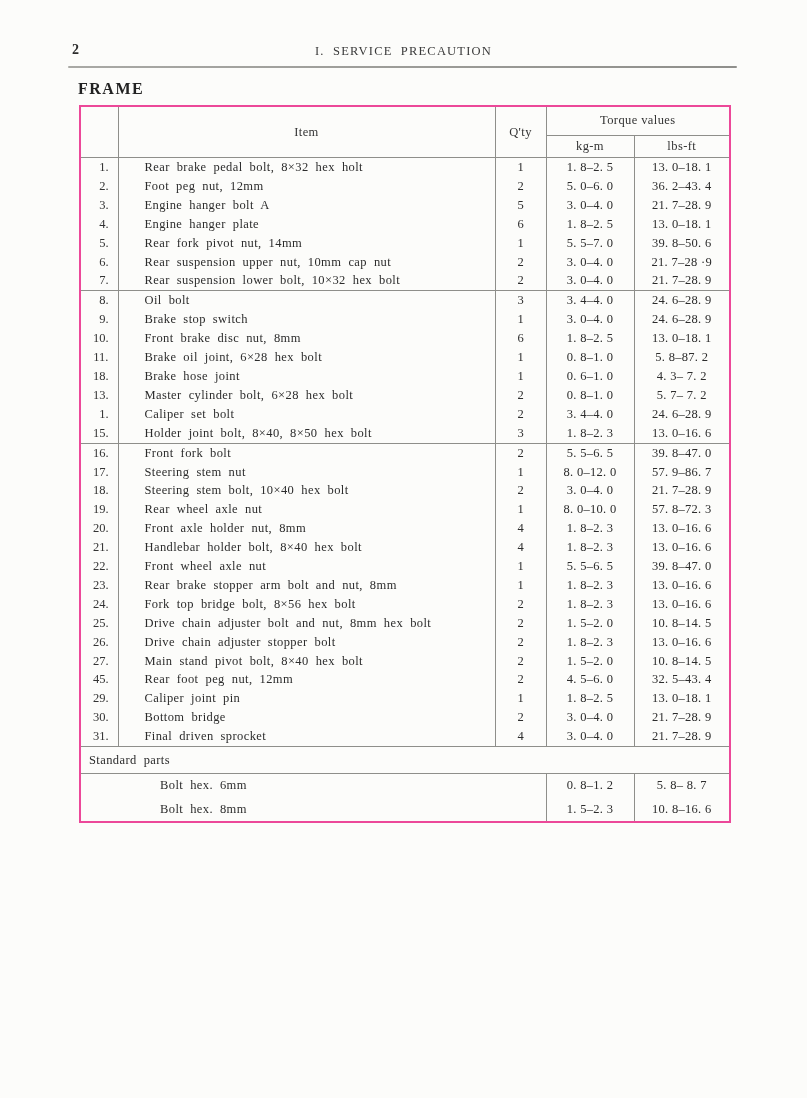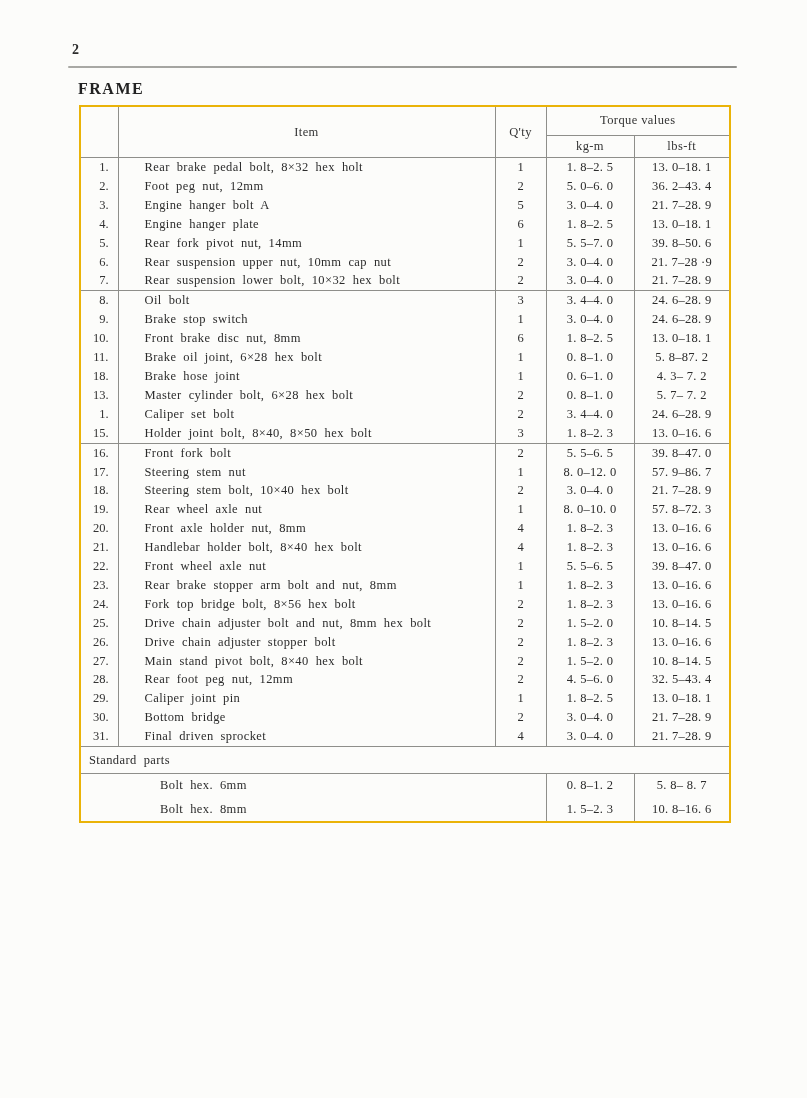--- a/index.html
+++ b/index.html
@@ -65,21 +65,21 @@
   table.torque {
     position: absolute;
     top: 105px;
     left: 79px;
     width: 650px;
     border-collapse: collapse;
     table-layout: fixed;
     font-size: 12.5px;
     color: #2c2c2c;
   }
-  table.torque { border: 2px solid #eab308; }
+  table.torque { border: 2px solid #ec4899; }
   col.c-num   { width: 38px; }
   col.c-item  { width: 377px; }
   col.c-qty   { width: 51px; }
   col.c-kgm   { width: 88px; }
   col.c-lbs   { width: 96px; }
 
   thead th {
     font-weight: normal;
     font-size: 12.5px;
     letter-spacing: 0.4px;
@@ -120,20 +120,21 @@
   tbody.std-rows td { height: 23.5px; line-height: 23.5px; }
   td.std-item { padding-left: 79px; letter-spacing: 0.4px; word-spacing: 3.5px; }
 </style>
 </head>
 <body>
 
 <div class="page">
 
   <div class="page-header">
     <span class="page-num">2</span>
+    <span class="header-title">I.  SERVICE PRECAUTION</span>
   </div>
   <div class="header-rule"></div>
 
   <h2 class="section-title">FRAME</h2>
 
   <table class="torque">
     <colgroup>
       <col class="c-num">
         <col class="c-item">
         <col class="c-qty">
@@ -343,21 +344,21 @@
           <td class="val b-left">13. 0–16. 6</td>
         </tr>
         <tr>
           <td class="num">27.</td>
           <td class="item b-left">Main stand pivot bolt, 8×40 hex bolt</td>
           <td class="qty b-left">2</td>
           <td class="val b-left">1. 5–2. 0</td>
           <td class="val b-left">10. 8–14. 5</td>
         </tr>
         <tr>
-          <td class="num">28.</td>
+          <td class="num">45.</td>
           <td class="item b-left">Rear foot peg nut, 12mm</td>
           <td class="qty b-left">2</td>
           <td class="val b-left">4. 5–6. 0</td>
           <td class="val b-left">32. 5–43. 4</td>
         </tr>
         <tr>
           <td class="num">29.</td>
           <td class="item b-left">Caliper joint pin</td>
           <td class="qty b-left">1</td>
           <td class="val b-left">1. 8–2. 5</td>

